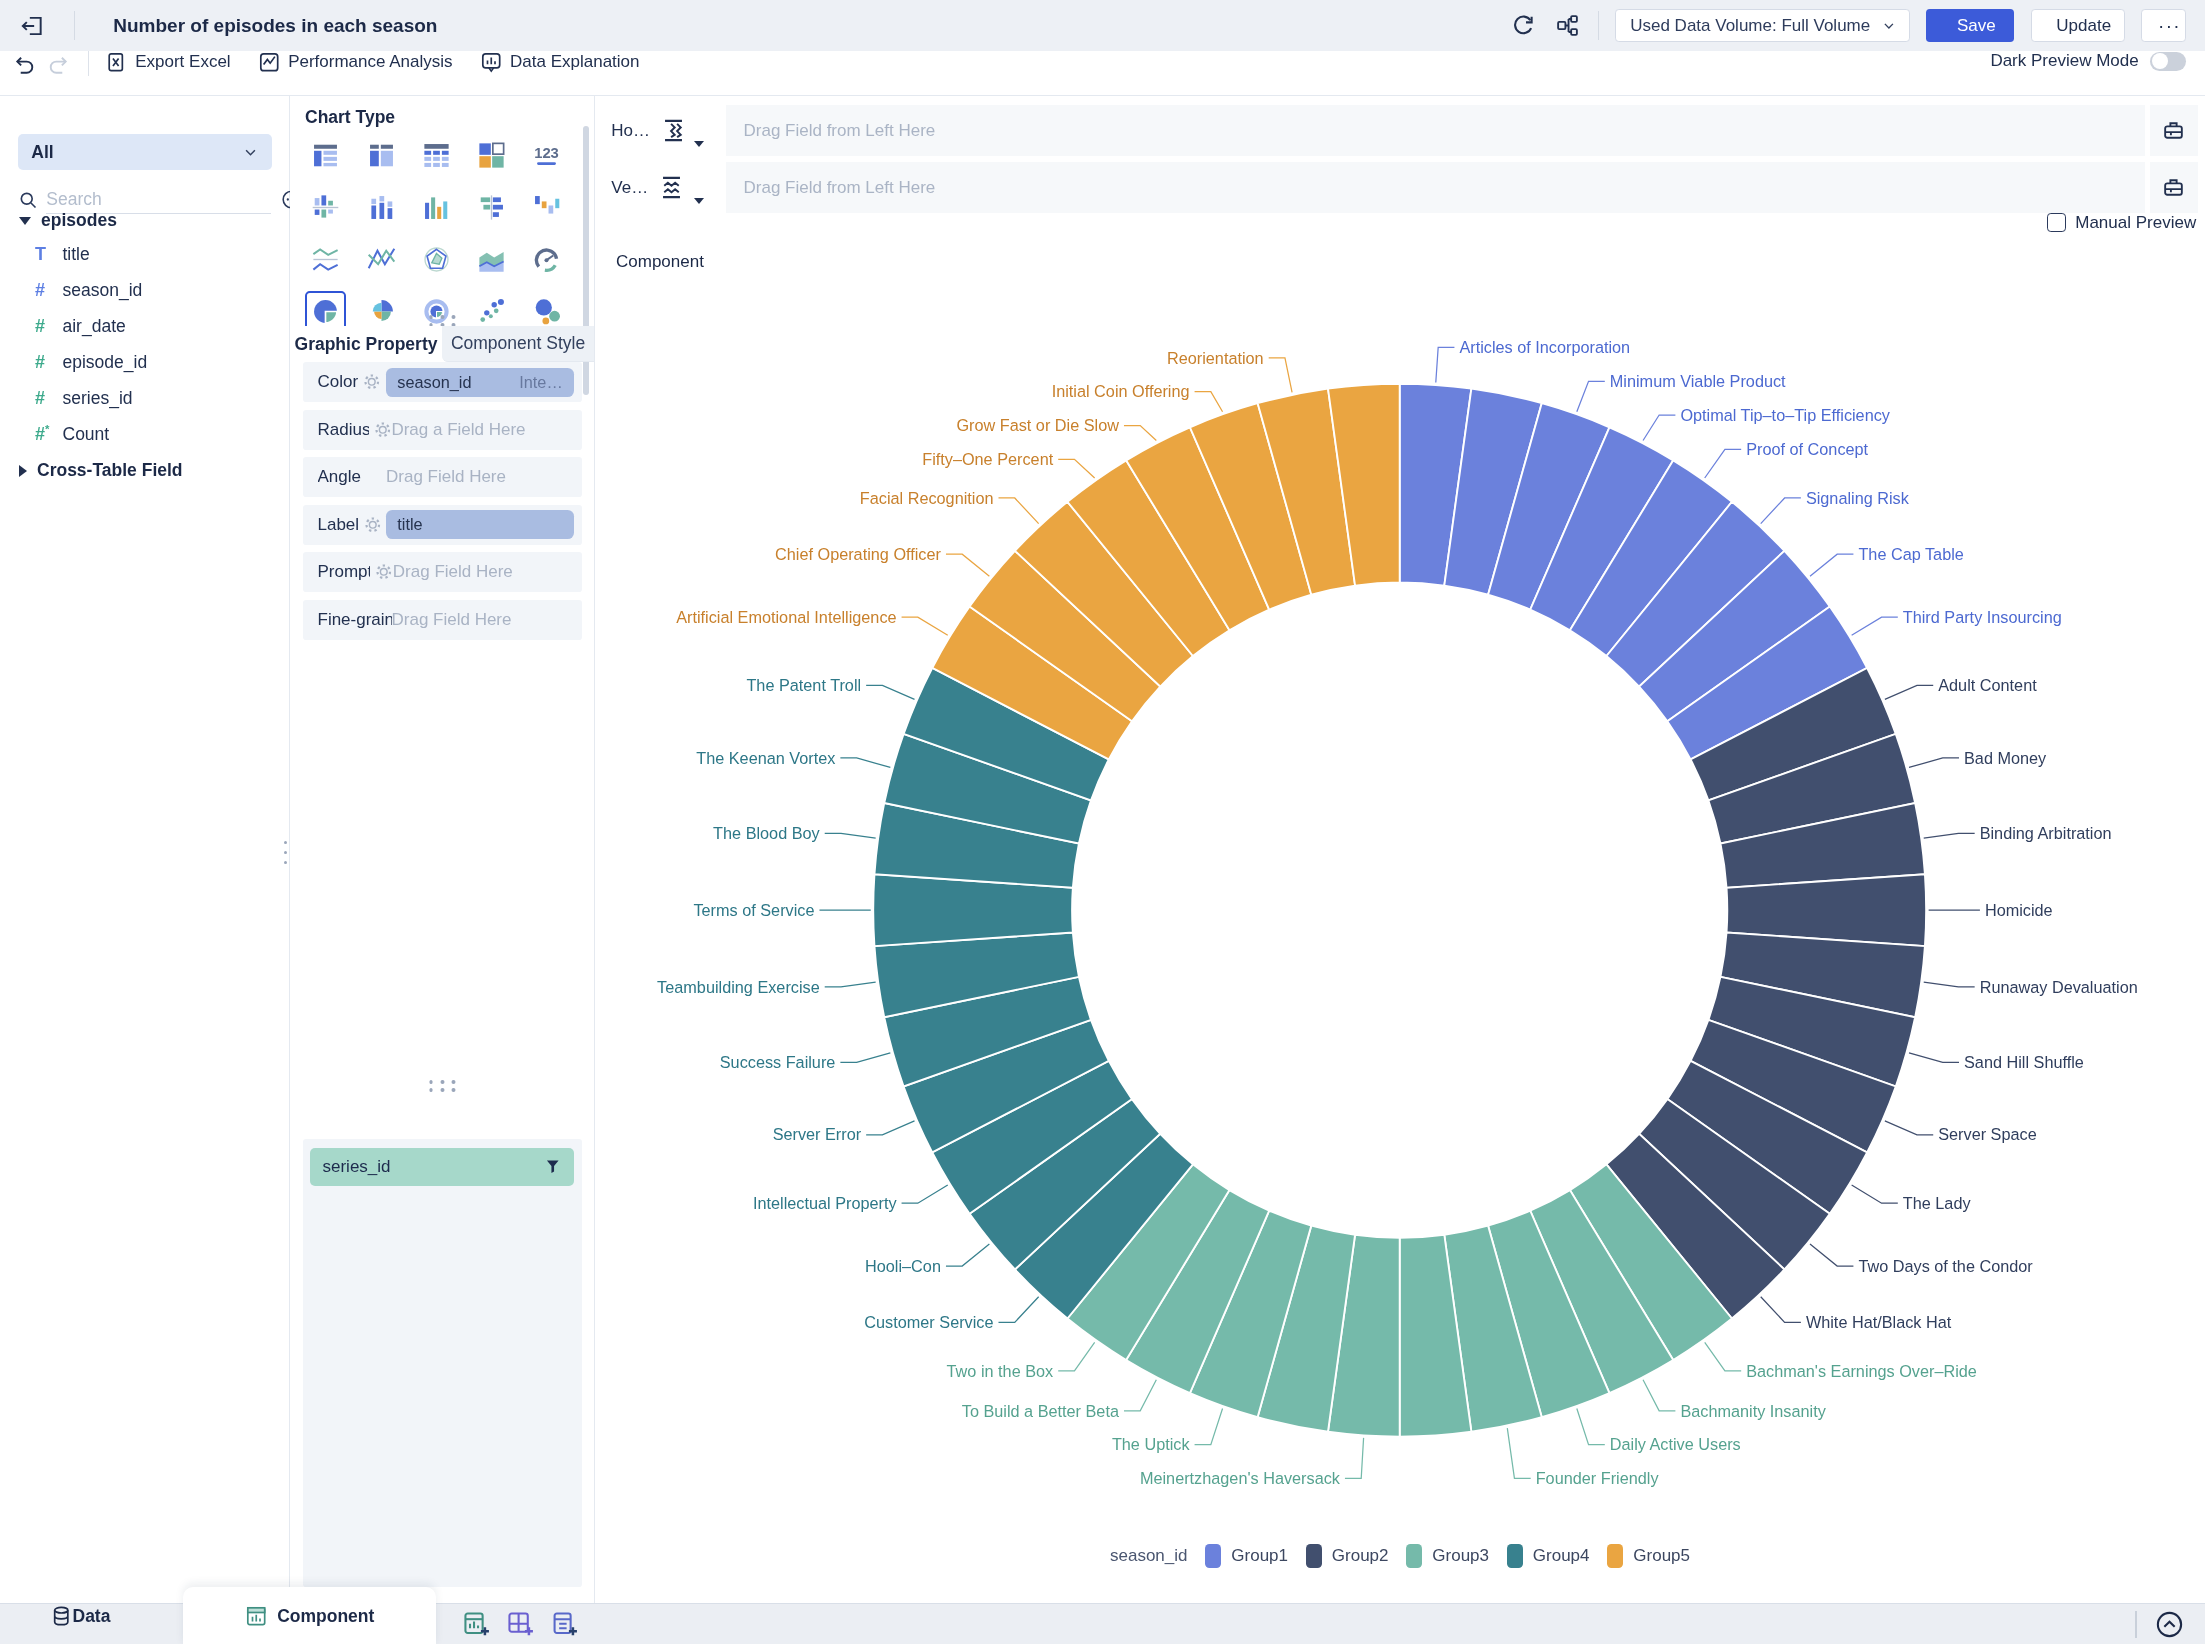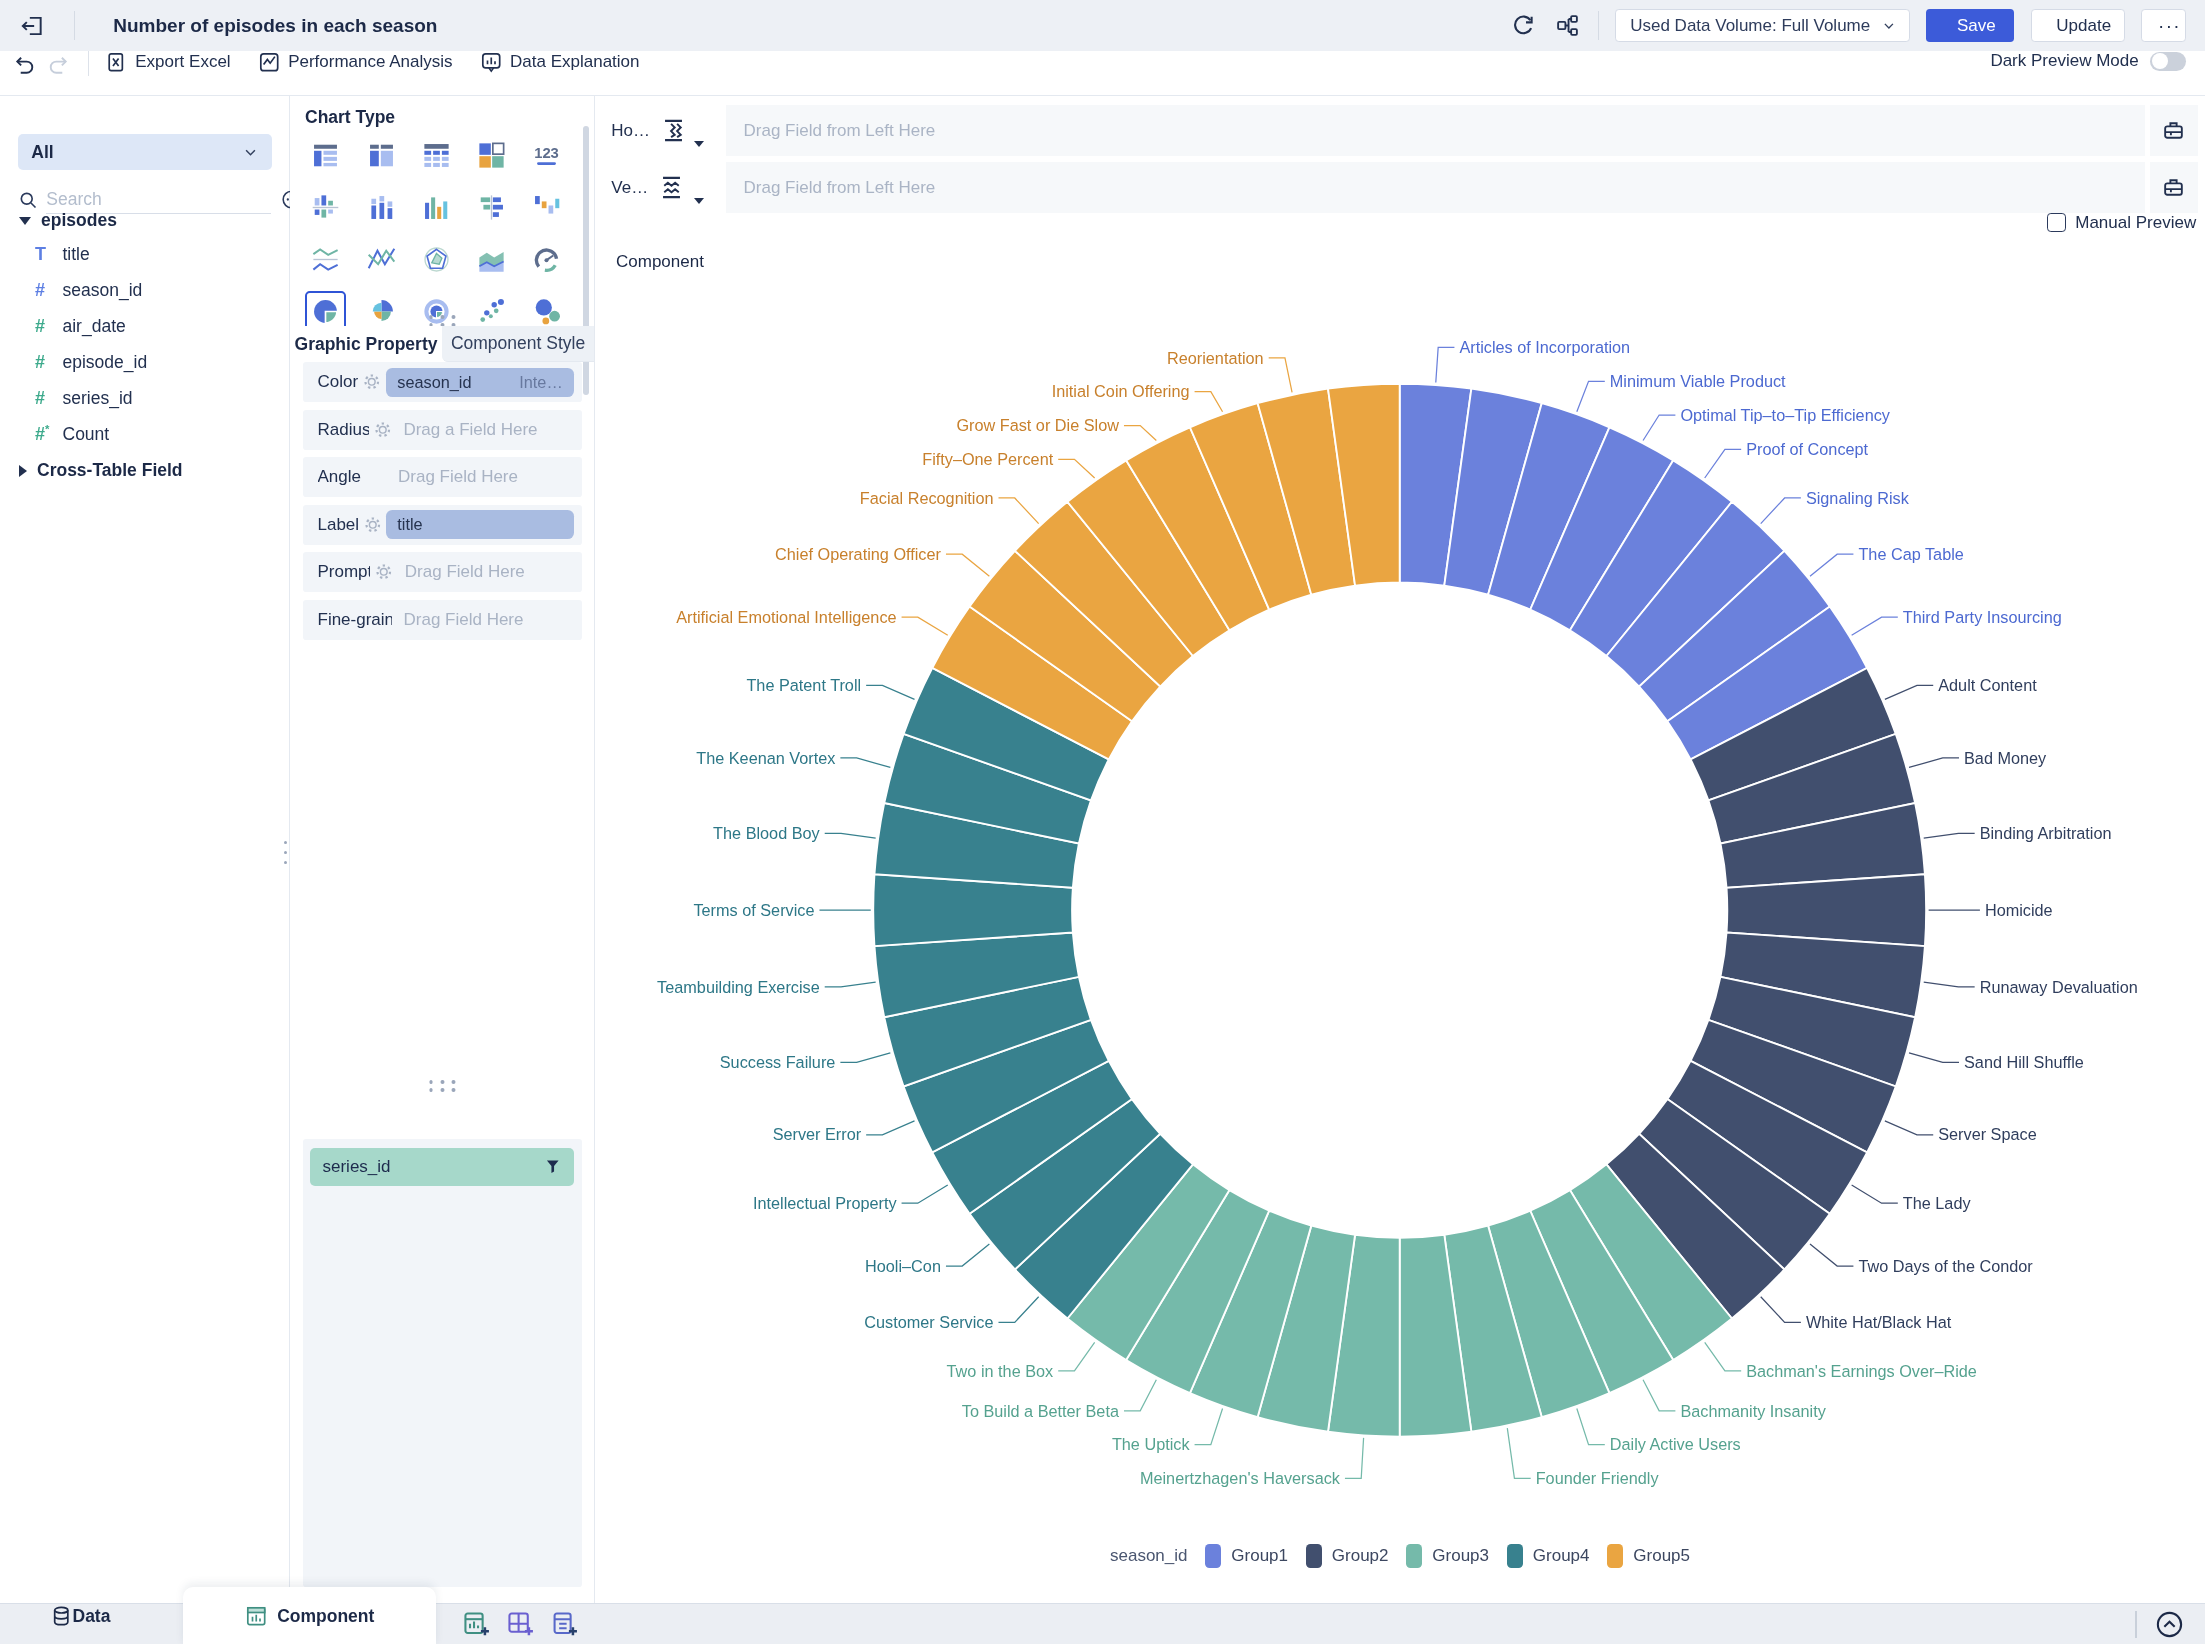--- a/index.html
+++ b/index.html
@@ -63,21 +63,21 @@
   .cfg-tab { flex:1; display:flex; align-items:center; justify-content:center; font-size:17.5px; cursor:pointer; }
   .cfg-tab.active { background:#fff; font-weight:bold; color:#1c2947; }
   .cfg-tab.inactive { background:#edf1f6; color:#33415e; border-bottom:1.3px solid #e4e9f0; border-radius:0 0 0 6.3px; }
   .prop-list { position:absolute; left:12.5px; right:12.5px; top:266px; }
   .prop-row { height:40px; background:#f2f5f9; border-radius:3.1px; margin-bottom:7.5px; display:flex; align-items:center; padding:0 7.5px 0 15px; }
   .prop-label { font-size:17px; color:#22304f; white-space:nowrap; overflow:hidden; max-width:74px; }
   .prop-gear { margin-left:5px; flex:0 0 auto; }
   .prop-value { margin-left:auto; width:188px; display:flex; align-items:center; }
   .prop-pill { width:100%; height:29px; background:#a9bce1; border-radius:6.3px; display:flex; align-items:center; padding:0 11.3px; font-size:16.3px; color:#26334f; cursor:grab; }
   .prop-pill .suffix { margin-left:auto; color:#68799f; }
-  .prop-ph { font-size:17px; color:#a9b3c4;margin-left:12px; }
+  .prop-ph { font-size:17px; color:#a9b3c4; }
   .filter-title-row { position:absolute; left:15px; right:12.5px; top:1007px; height:27.5px; display:flex; align-items:center;margin-top:34px; }
   .filter-title { font-size:17.5px; font-weight:bold; color:#1c2947; }
   .kebab { margin-left:auto; font-size:19px; color:#33415e; cursor:pointer; line-height:12.5px; }
   .filter-body { position:absolute; left:12.5px; right:12.5px; top:1043px; height:448px; background:#f2f5f9; border-radius:3.1px; }
   .filter-pill { position:absolute; left:7.5px; right:7.5px; top:8.8px; height:38px; background:#a6d8ca; border-radius:5px; display:flex; align-items:center; padding:0 12.5px; font-size:17px; color:#1d2b4d; cursor:grab; }
   .filter-pill svg { margin-left:auto; }
   .panel-grip { position:absolute; left:281px; top:838px; width:16.3px; height:35px; cursor:col-resize; }
   .panel-grip i { position:absolute; width:3.8px; height:3.8px; border-radius:50%; background:#9aa6ba; }
 
   

